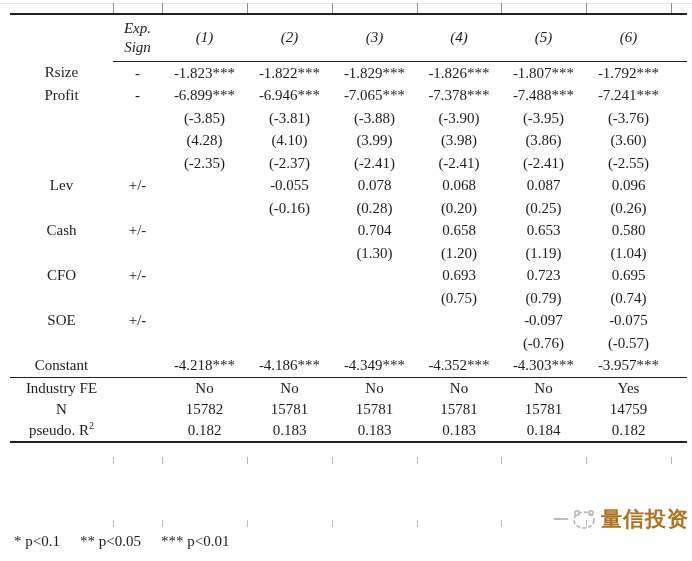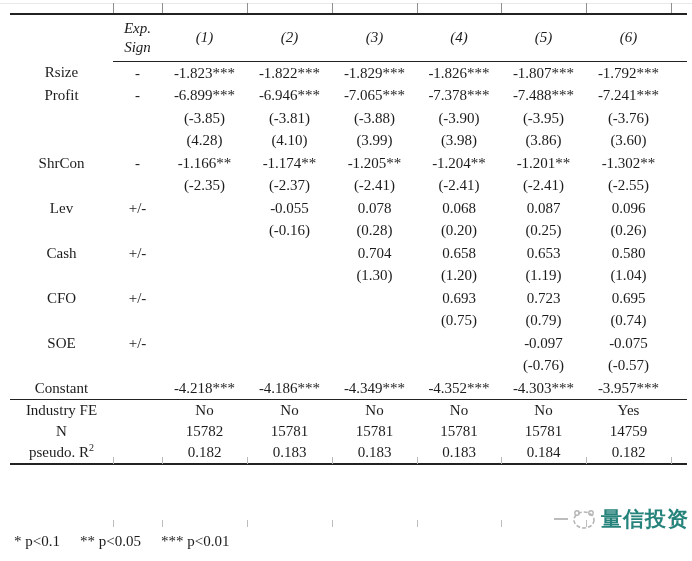--- a/index.html
+++ b/index.html
@@ -130,31 +130,20 @@
           <td class="lbl"></td>
           <td></td>
           <td>(4.28)</td>
           <td>(4.10)</td>
           <td>(3.99)</td>
           <td>(3.98)</td>
           <td>(3.86)</td>
           <td>(3.60)</td>
           <td></td>
         </tr>
-        <tr class="data-row coef-row">
-          <td class="lbl">ShrCon</td>
-          <td>-</td>
-          <td>-1.166**</td>
-          <td>-1.174**</td>
-          <td>-1.205**</td>
-          <td>-1.204**</td>
-          <td>-1.201**</td>
-          <td>-1.302**</td>
-          <td></td>
-        </tr>
         <tr class="data-row tstat-row">
           <td class="lbl"></td>
           <td></td>
           <td>(-2.35)</td>
           <td>(-2.37)</td>
           <td>(-2.41)</td>
           <td>(-2.41)</td>
           <td>(-2.41)</td>
           <td>(-2.55)</td>
           <td></td>
@@ -291,21 +280,21 @@
           <td>0.182</td>
           <td></td>
         </tr>
       </tbody>
   </table>
 
   <div class="note">
     <span>* p&lt;0.1</span><span>** p&lt;0.05</span><span>*** p&lt;0.01</span>
   </div>
 
-  <div class="watermark" style="color: #0f766e;">
+  <div class="watermark" style="color: #a16207;">
     <div class="dash"></div>
     <svg width="28" height="24" viewBox="0 0 28 24">
       <ellipse cx="14" cy="13" rx="10" ry="8" fill="none" stroke="#aeaeae" stroke-width="1.6" stroke-dasharray="4 2"></ellipse>
       <circle cx="7" cy="6" r="2.2" fill="none" stroke="#aeaeae" stroke-width="1.4"></circle>
       <circle cx="21" cy="6" r="2.2" fill="none" stroke="#aeaeae" stroke-width="1.4"></circle>
     </svg>
     <span>量信投资</span>
   </div>
 <div class="tick" style="left: 113px; top: 3px; height: 10px; background: rgb(143, 143, 143);"></div>
     <div class="tick" style="left: 162px; top: 3px; height: 10px; background: rgb(143, 143, 143);"></div>

